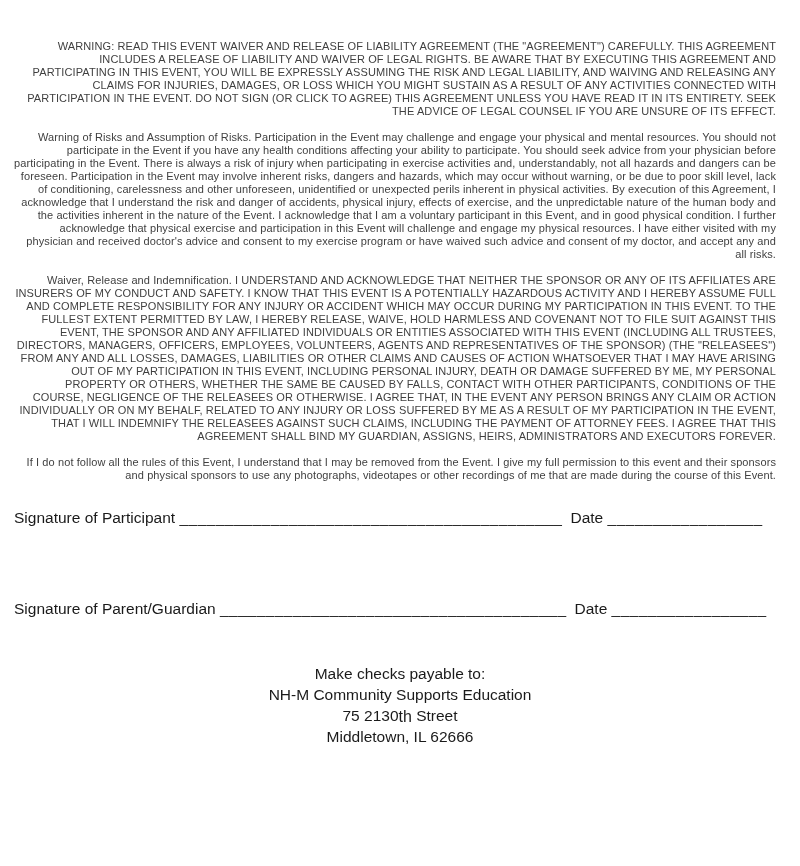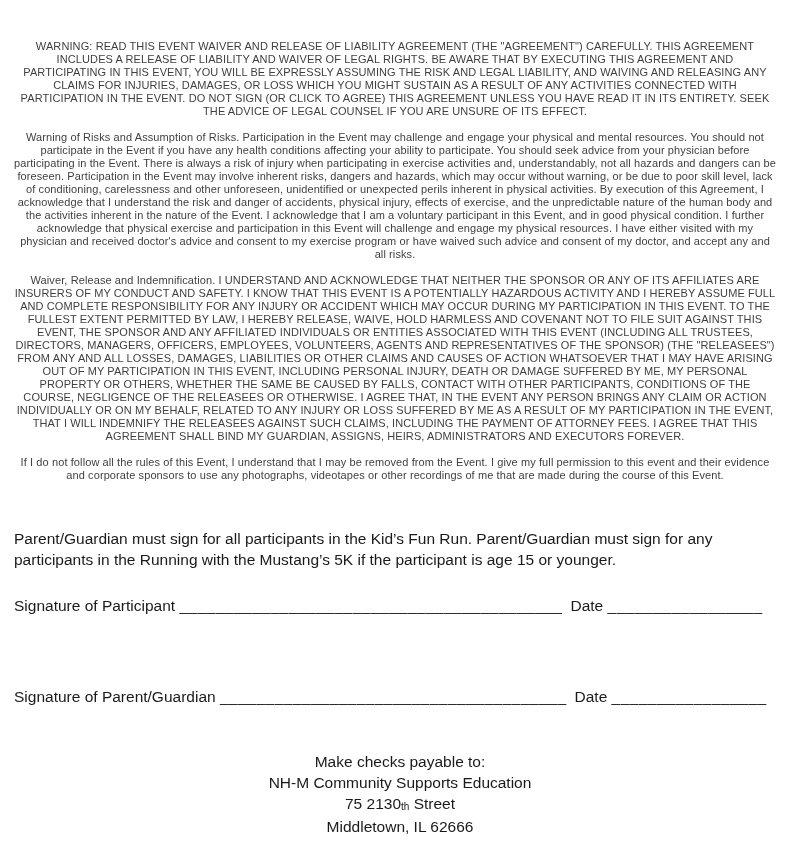--- a/index.html
+++ b/index.html
@@ -19,21 +19,21 @@
   }
   .waiver-block {
     padding: 40px 24px 0 14px;
   }
   .waiver-block p {
     margin: 0 0 13px 0;
     font-size: 11px;
     line-height: 13px;
     letter-spacing: 0.1px;
     color: #3f3f3f;
-    text-align: center;
+    text-align: right;
   }
   .notice {
     margin: 46px 24px 0 14px;
     font-size: 15.5px;
     line-height: 21px;
     color: #1a1a1a;
   }
   .sig-row {
     margin: 0 24px 0 14px;
     font-size: 15.5px;
@@ -54,39 +54,38 @@
   }
   .payment-block {
     margin-top: 44px;
     text-align: center;
     font-size: 15.5px;
     line-height: 21px;
     color: #1a1a1a;
   }
   .payment-block div { margin: 0; }
   .ordinal {
-    font-size: 10px;
+    font-size: 16px;
     vertical-align: baseline;
     position: relative;
     top: 1px;
   }
 </style>
 </head>
 <body>
 
 <div class="page">
 
   <div class="waiver-block">
     <p>WARNING: READ THIS EVENT WAIVER AND RELEASE OF LIABILITY AGREEMENT (THE "AGREEMENT") CAREFULLY. THIS AGREEMENT INCLUDES A RELEASE OF LIABILITY AND WAIVER OF LEGAL RIGHTS. BE AWARE THAT BY EXECUTING THIS AGREEMENT AND PARTICIPATING IN THIS EVENT, YOU WILL BE EXPRESSLY ASSUMING THE RISK AND LEGAL LIABILITY, AND WAIVING AND RELEASING ANY CLAIMS FOR INJURIES, DAMAGES, OR LOSS WHICH YOU MIGHT SUSTAIN AS A RESULT OF ANY ACTIVITIES CONNECTED WITH PARTICIPATION IN THE EVENT.  DO NOT SIGN (OR CLICK TO AGREE) THIS AGREEMENT UNLESS YOU HAVE READ IT IN ITS ENTIRETY. SEEK THE ADVICE OF LEGAL COUNSEL IF YOU ARE UNSURE OF ITS EFFECT.</p>
     <p>Warning of Risks and Assumption of Risks.  Participation in the Event may challenge and engage your physical and mental resources.  You should not participate in the Event if you have any health conditions affecting your ability to participate.  You should seek advice from your physician before participating in the Event.  There is always a risk of injury when participating in exercise activities and, understandably, not all hazards and dangers can be foreseen.  Participation in the Event may involve inherent risks, dangers and hazards, which may occur without warning, or be due to poor skill level, lack of conditioning, carelessness and other unforeseen, unidentified or unexpected perils inherent in physical activities.  By execution of this Agreement, I acknowledge that I understand the risk and danger of accidents, physical injury, effects of exercise, and the unpredictable nature of the human body and the activities inherent in the nature of the Event.  I acknowledge that I am a voluntary participant in this Event, and in good physical condition. I further acknowledge that physical exercise and participation in this Event will challenge and engage my physical resources.  I have either visited with my physician and received doctor's advice and consent to my exercise program or have waived such advice and consent of my doctor, and accept any and all risks.</p>
     <p>Waiver, Release and Indemnification.  I UNDERSTAND AND ACKNOWLEDGE THAT NEITHER THE SPONSOR OR ANY OF ITS AFFILIATES ARE INSURERS OF MY CONDUCT AND SAFETY.  I KNOW THAT THIS EVENT IS A POTENTIALLY HAZARDOUS ACTIVITY AND I HEREBY ASSUME FULL AND COMPLETE RESPONSIBILITY FOR ANY INJURY OR ACCIDENT WHICH MAY OCCUR DURING MY PARTICIPATION IN THIS EVENT. TO THE FULLEST EXTENT PERMITTED BY LAW, I HEREBY RELEASE, WAIVE, HOLD HARMLESS AND COVENANT NOT TO FILE SUIT AGAINST THIS EVENT, THE SPONSOR AND ANY AFFILIATED INDIVIDUALS OR ENTITIES ASSOCIATED WITH THIS EVENT (INCLUDING ALL TRUSTEES, DIRECTORS, MANAGERS, OFFICERS, EMPLOYEES, VOLUNTEERS, AGENTS AND REPRESENTATIVES OF THE SPONSOR) (THE "RELEASEES") FROM ANY AND ALL LOSSES, DAMAGES, LIABILITIES OR OTHER CLAIMS AND CAUSES OF ACTION WHATSOEVER THAT I MAY HAVE ARISING OUT OF MY PARTICIPATION IN THIS EVENT, INCLUDING PERSONAL INJURY, DEATH OR DAMAGE SUFFERED BY ME, MY PERSONAL PROPERTY OR OTHERS, WHETHER THE SAME BE CAUSED BY FALLS, CONTACT WITH OTHER PARTICIPANTS, CONDITIONS OF THE COURSE, NEGLIGENCE OF THE RELEASEES OR OTHERWISE. I AGREE THAT, IN THE EVENT ANY PERSON BRINGS ANY CLAIM OR ACTION INDIVIDUALLY OR ON MY BEHALF, RELATED TO ANY INJURY OR LOSS SUFFERED BY ME AS A RESULT OF MY PARTICIPATION IN THE EVENT, THAT I WILL INDEMNIFY THE RELEASEES AGAINST SUCH CLAIMS, INCLUDING THE PAYMENT OF ATTORNEY FEES. I AGREE THAT THIS AGREEMENT SHALL BIND MY GUARDIAN, ASSIGNS, HEIRS, ADMINISTRATORS AND EXECUTORS FOREVER.</p>
-    <p>If I do not follow all the rules of this Event, I understand that I may be removed from the Event. I give my full permission to this event and their evidence and corporate sponsors to use any photographs, videotapes or other recordings of me that are made during the course of this Event.</p>
+    <p>If I do not follow all the rules of this Event, I understand that I may be removed from the Event. I give my full permission to this event and their sponsors and physical sponsors to use any photographs, videotapes or other recordings of me that are made during the course of this Event.</p>
   </div>
 
-  <div class="notice">Parent/Guardian must sign for all participants in the Kid’s Fun Run. Parent/Guardian must sign for any participants in the Running with the Mustang’s 5K if the participant is age 15 or younger.</div>
 
   <div class="sig-row first">
     <span class="sig-label">Signature of Participant </span><span class="sig-line">__________________________________________</span><span class="date-label">Date </span><span class="sig-line">_________________</span>
   </div>
 
   <div class="sig-row second">
     <span class="sig-label">Signature of Parent/Guardian </span><span class="sig-line">______________________________________</span><span class="date-label">Date </span><span class="sig-line">_________________</span>
   </div>
 
   <div class="payment-block">

